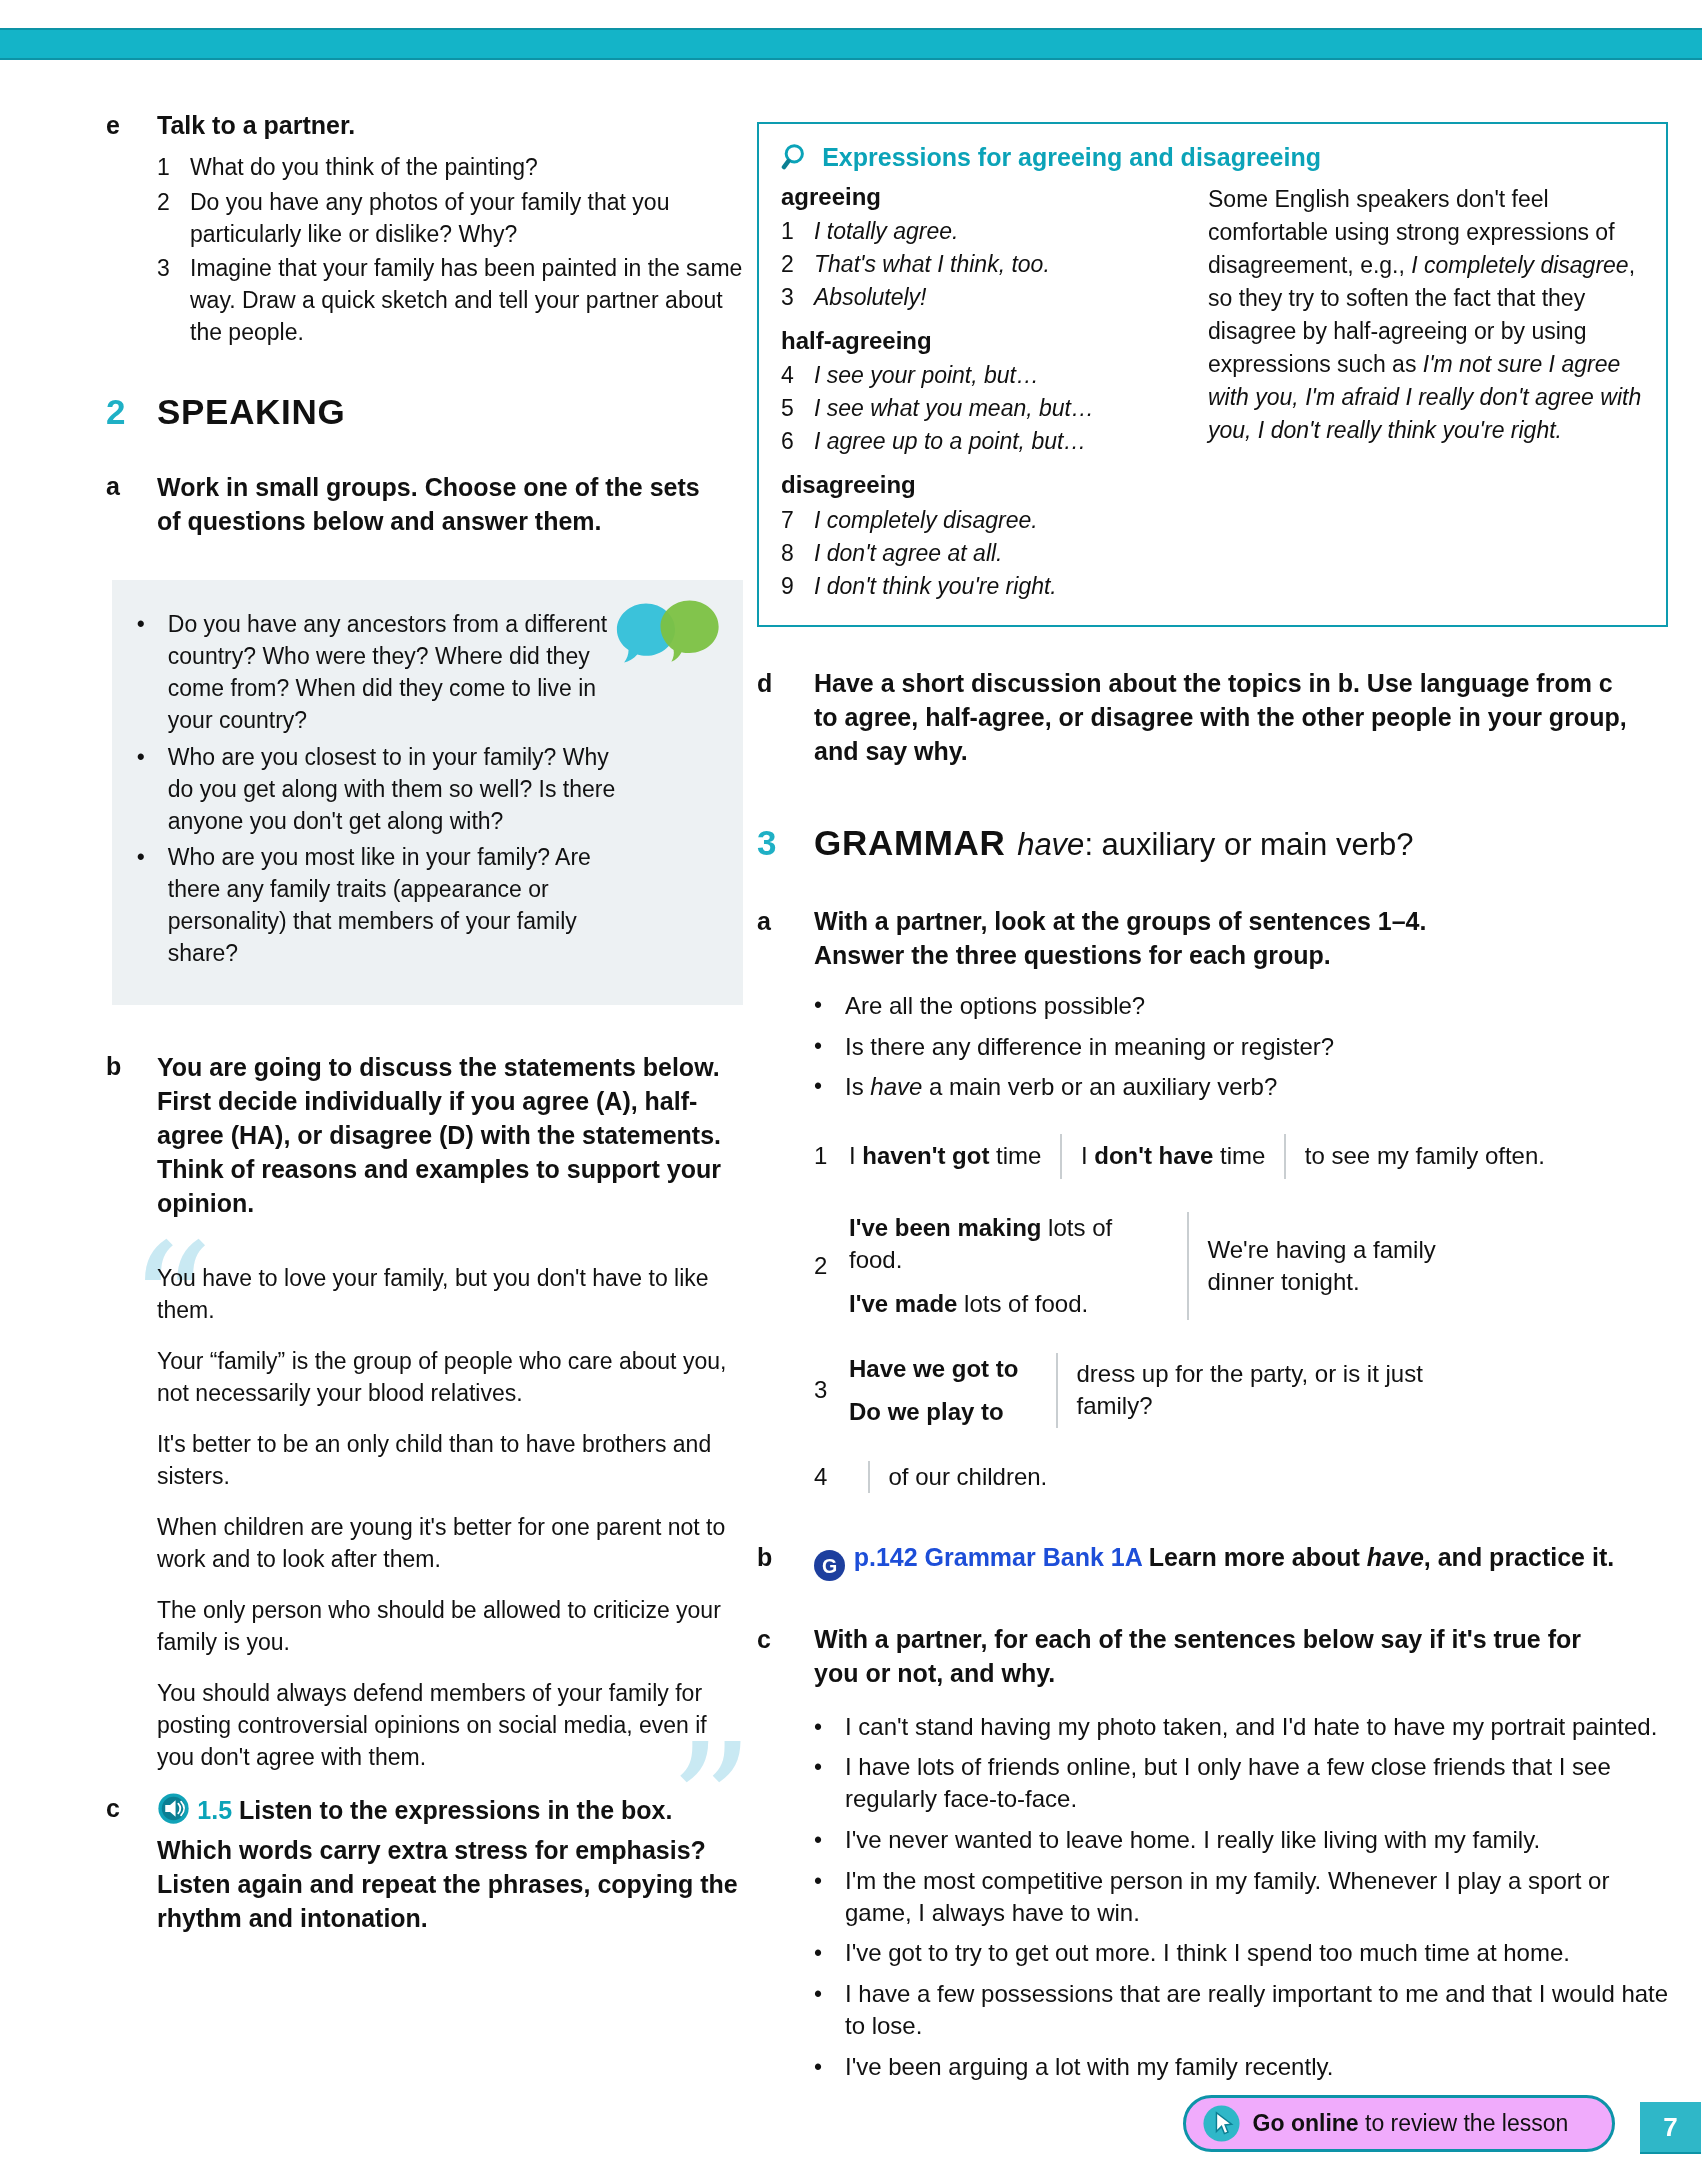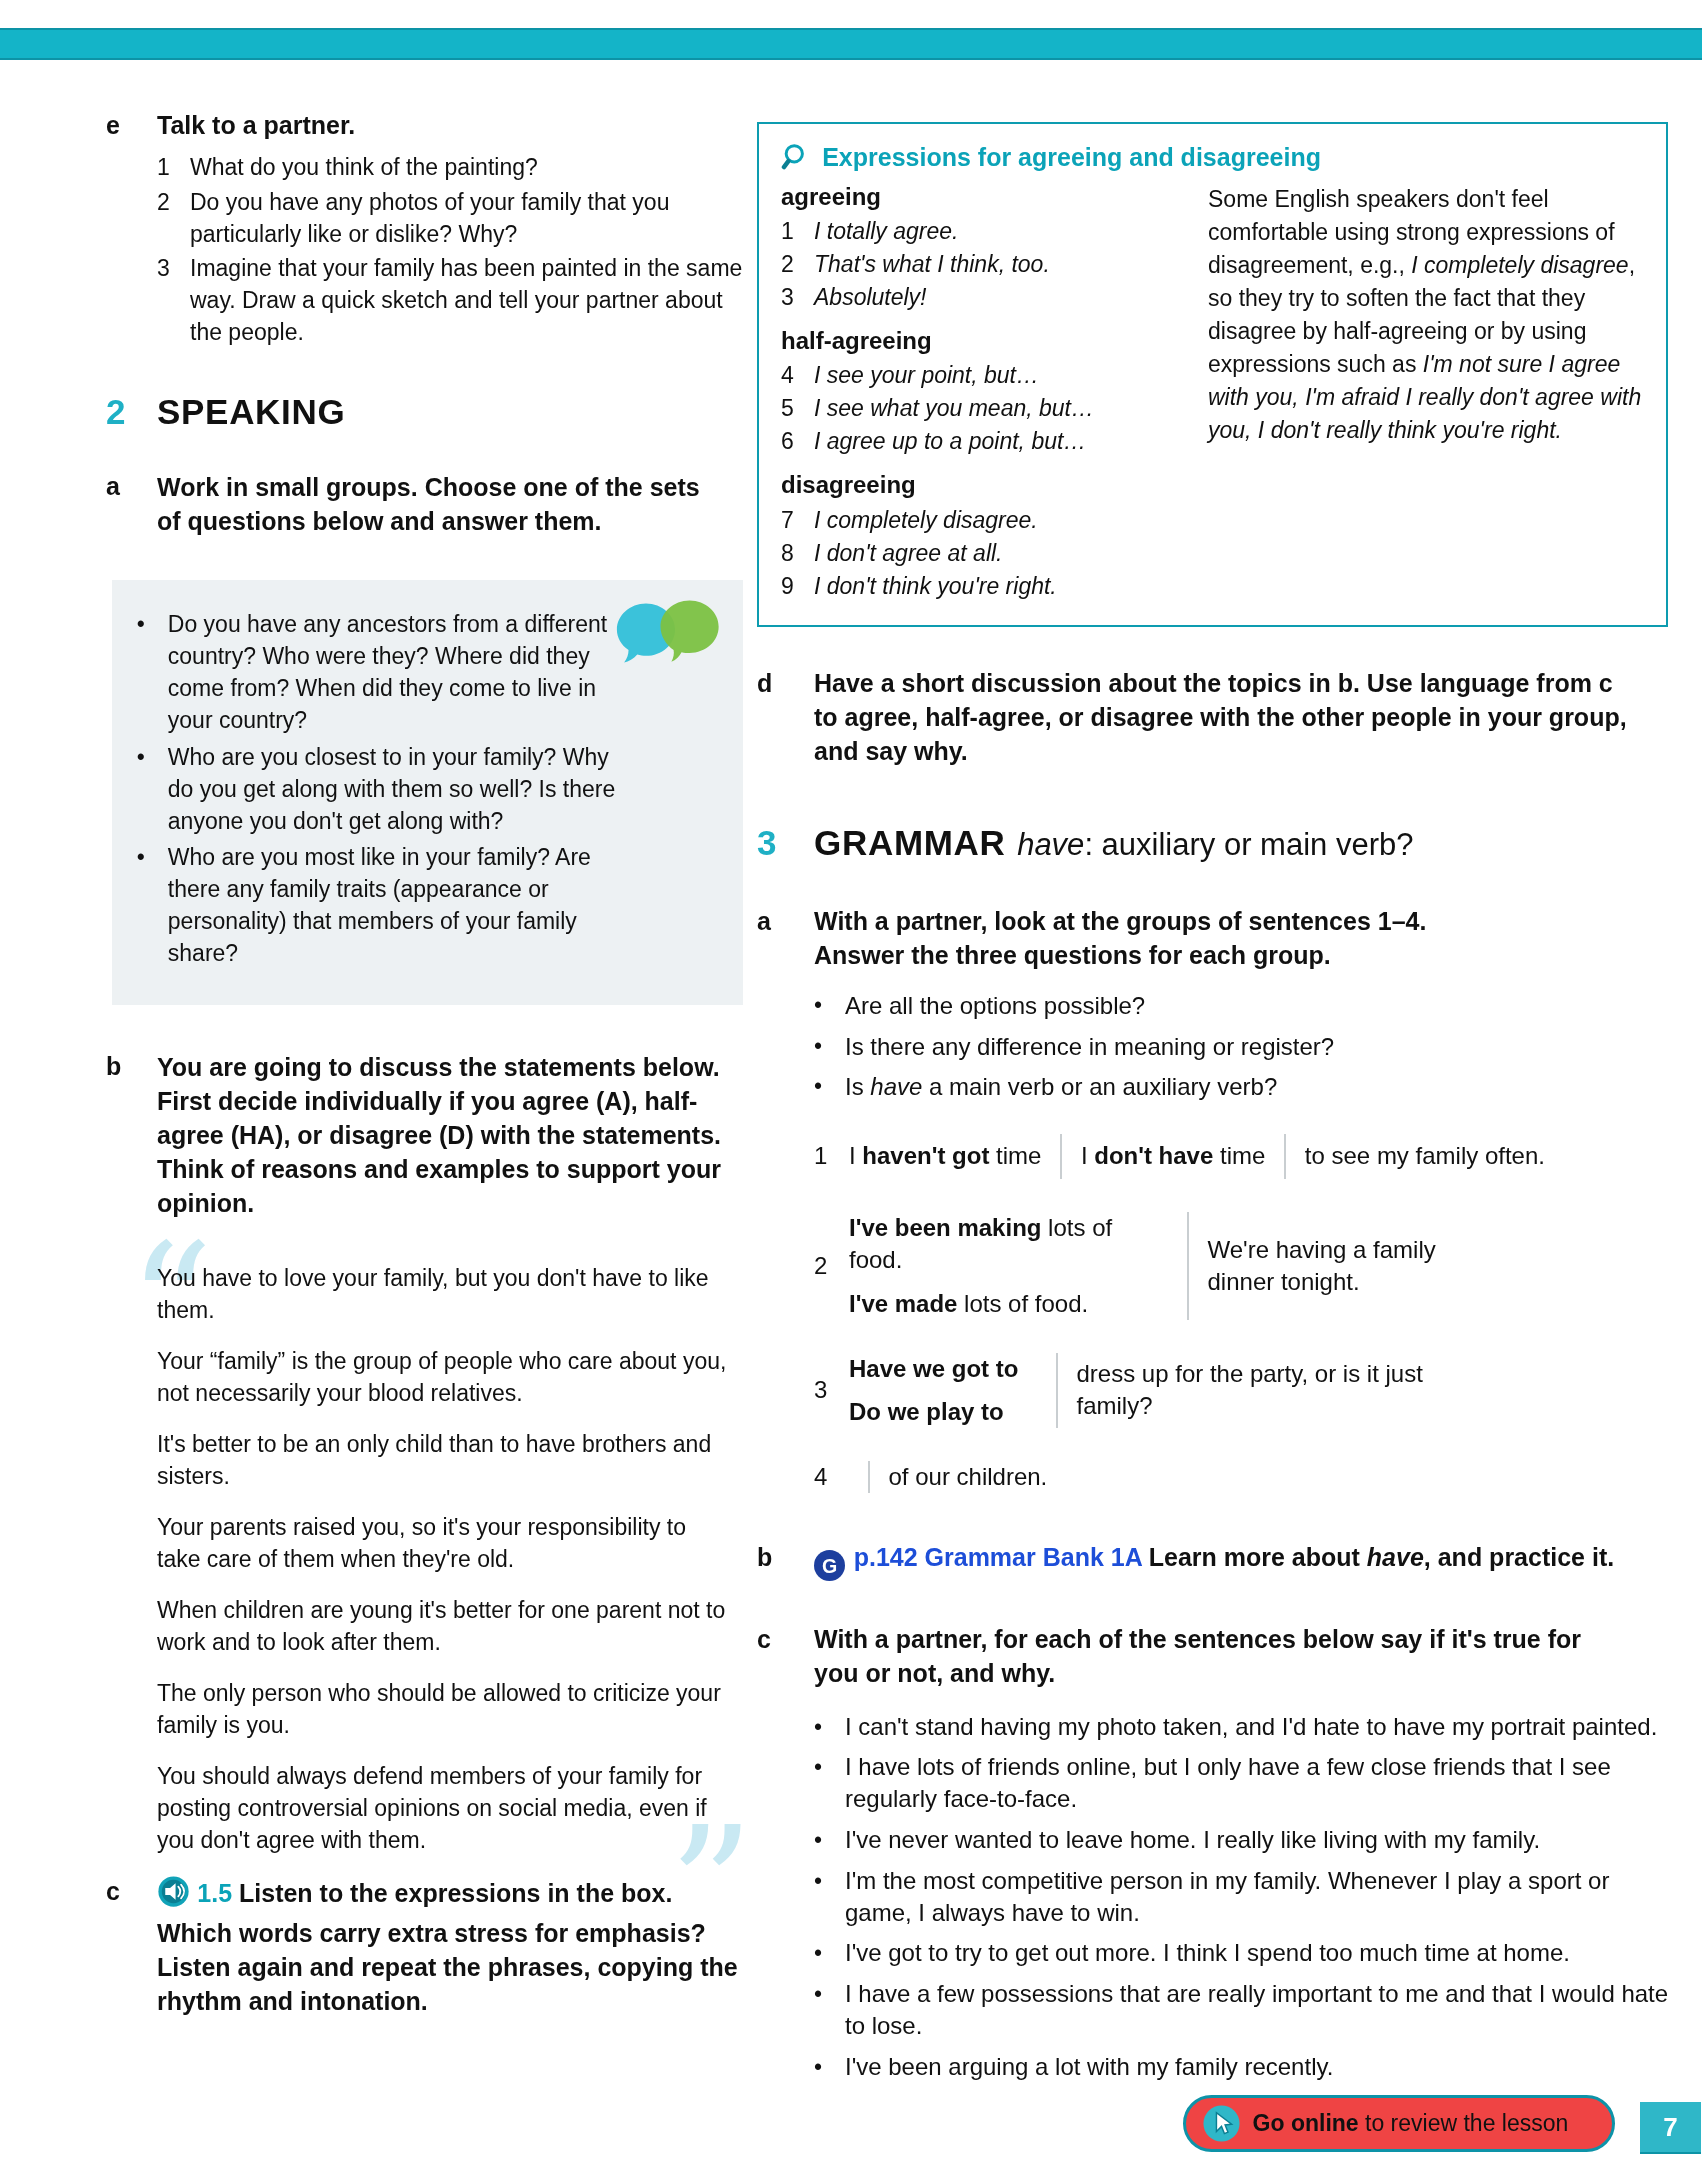--- a/index.html
+++ b/index.html
@@ -74,21 +74,21 @@
   .gicon{display:inline-flex;width:31px;height:31px;border-radius:50%;background:#1d3f9e;color:#fff;
          font-weight:bold;font-size:19.6px;align-items:center;justify-content:center;vertical-align:-6.5px;margin-right:8.7px;}
   .glink{color:#1d4ed8;font-weight:bold;}
   
   .gc-list .li{margin-bottom:8.7px;}
   .gc-list .txt{font-size:24px;line-height:32px;}
   .ga-list{margin-top:17.5px;}
   .ga-list .li{margin-bottom:7.3px;}
   .ga-list .txt{font-size:24px;line-height:33px;}
   
-  .go-btn{position:absolute;left:1183px;top:2095px;width:432px;height:57px;background:#ef4444;
+  .go-btn{position:absolute;left:1183px;top:2095px;width:432px;height:57px;background:#f0abfc;
           border:3.6px solid #0d93a8;border-radius:31px;display:flex;align-items:center;
           padding:0 16px;box-sizing:border-box;gap:11.6px;}
   .go-text{font-size:23px;white-space:nowrap;}
   .page-badge{position:absolute;left:1640px;top:2102px;width:61px;height:52px;background:#2fb7c8;
               border-bottom:2.9px solid #0d93a6;box-sizing:border-box;color:#fff;font-size:26px;font-weight:bold;
               display:flex;align-items:center;justify-content:center;}
 </style>
 </head>
 <body>
 
@@ -158,23 +158,20 @@
     <span class="qmark close">”</span>
     <div>
         <div class="li">
           <span class="txt">You have to love your family, but you don't have to like them.</span>
         </div>
         <div class="li">
           <span class="txt">Your “family” is the group of people who care about you, not necessarily your blood relatives.</span>
         </div>
         <div class="li">
           <span class="txt">It's better to be an only child than to have brothers and sisters.</span>
-        </div>
-        <div class="li">
-          <span class="txt">Your parents raised you, so it's your responsibility to take care of them when they're old.</span>
         </div>
         <div class="li">
           <span class="txt">When children are young it's better for one parent not to work and to look after them.</span>
         </div>
         <div class="li">
           <span class="txt">The only person who should be allowed to criticize your family is you.</span>
         </div>
         <div class="li">
           <span class="txt">You should always defend members of your family for posting controversial opinions on social media, even if you don't agree with them.</span>
         </div>

